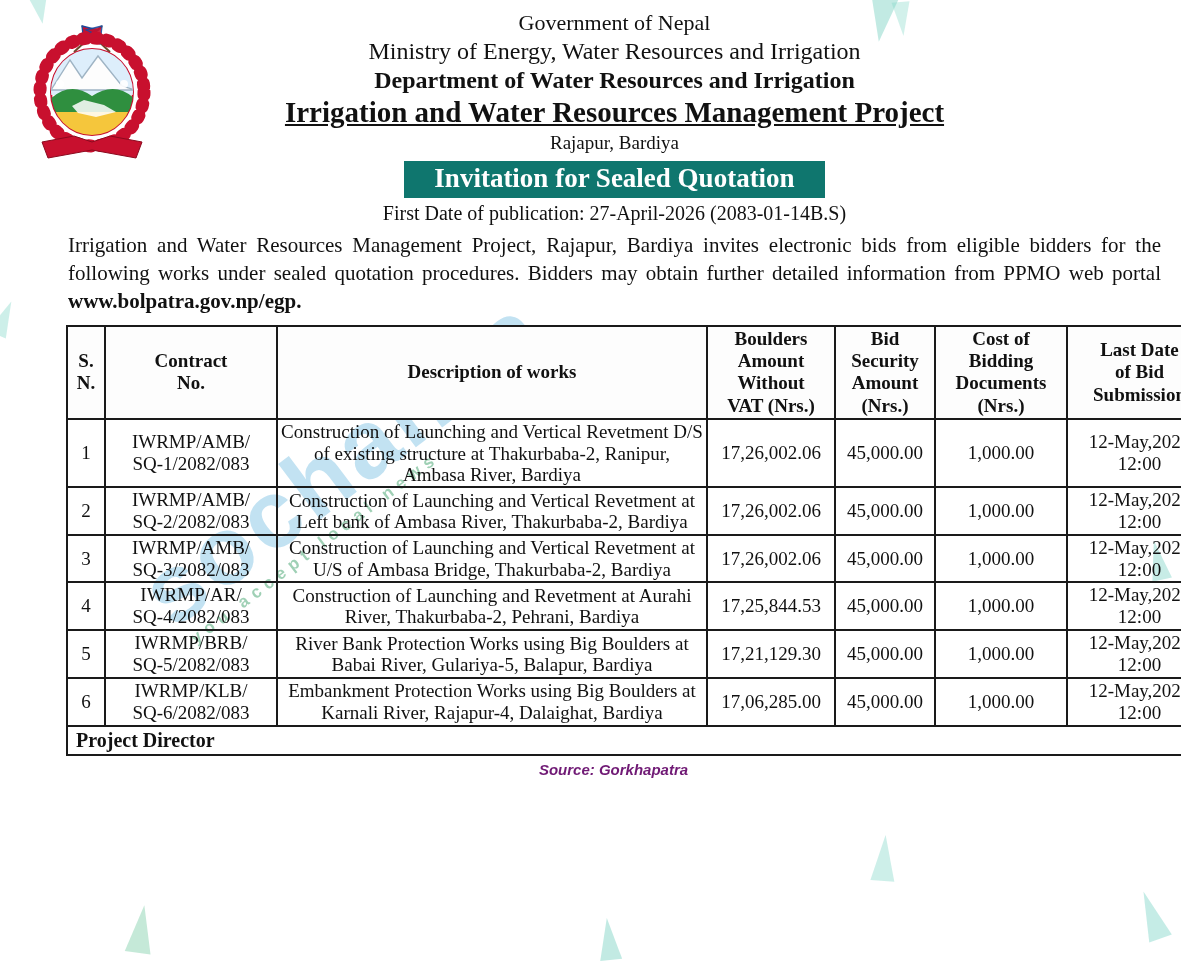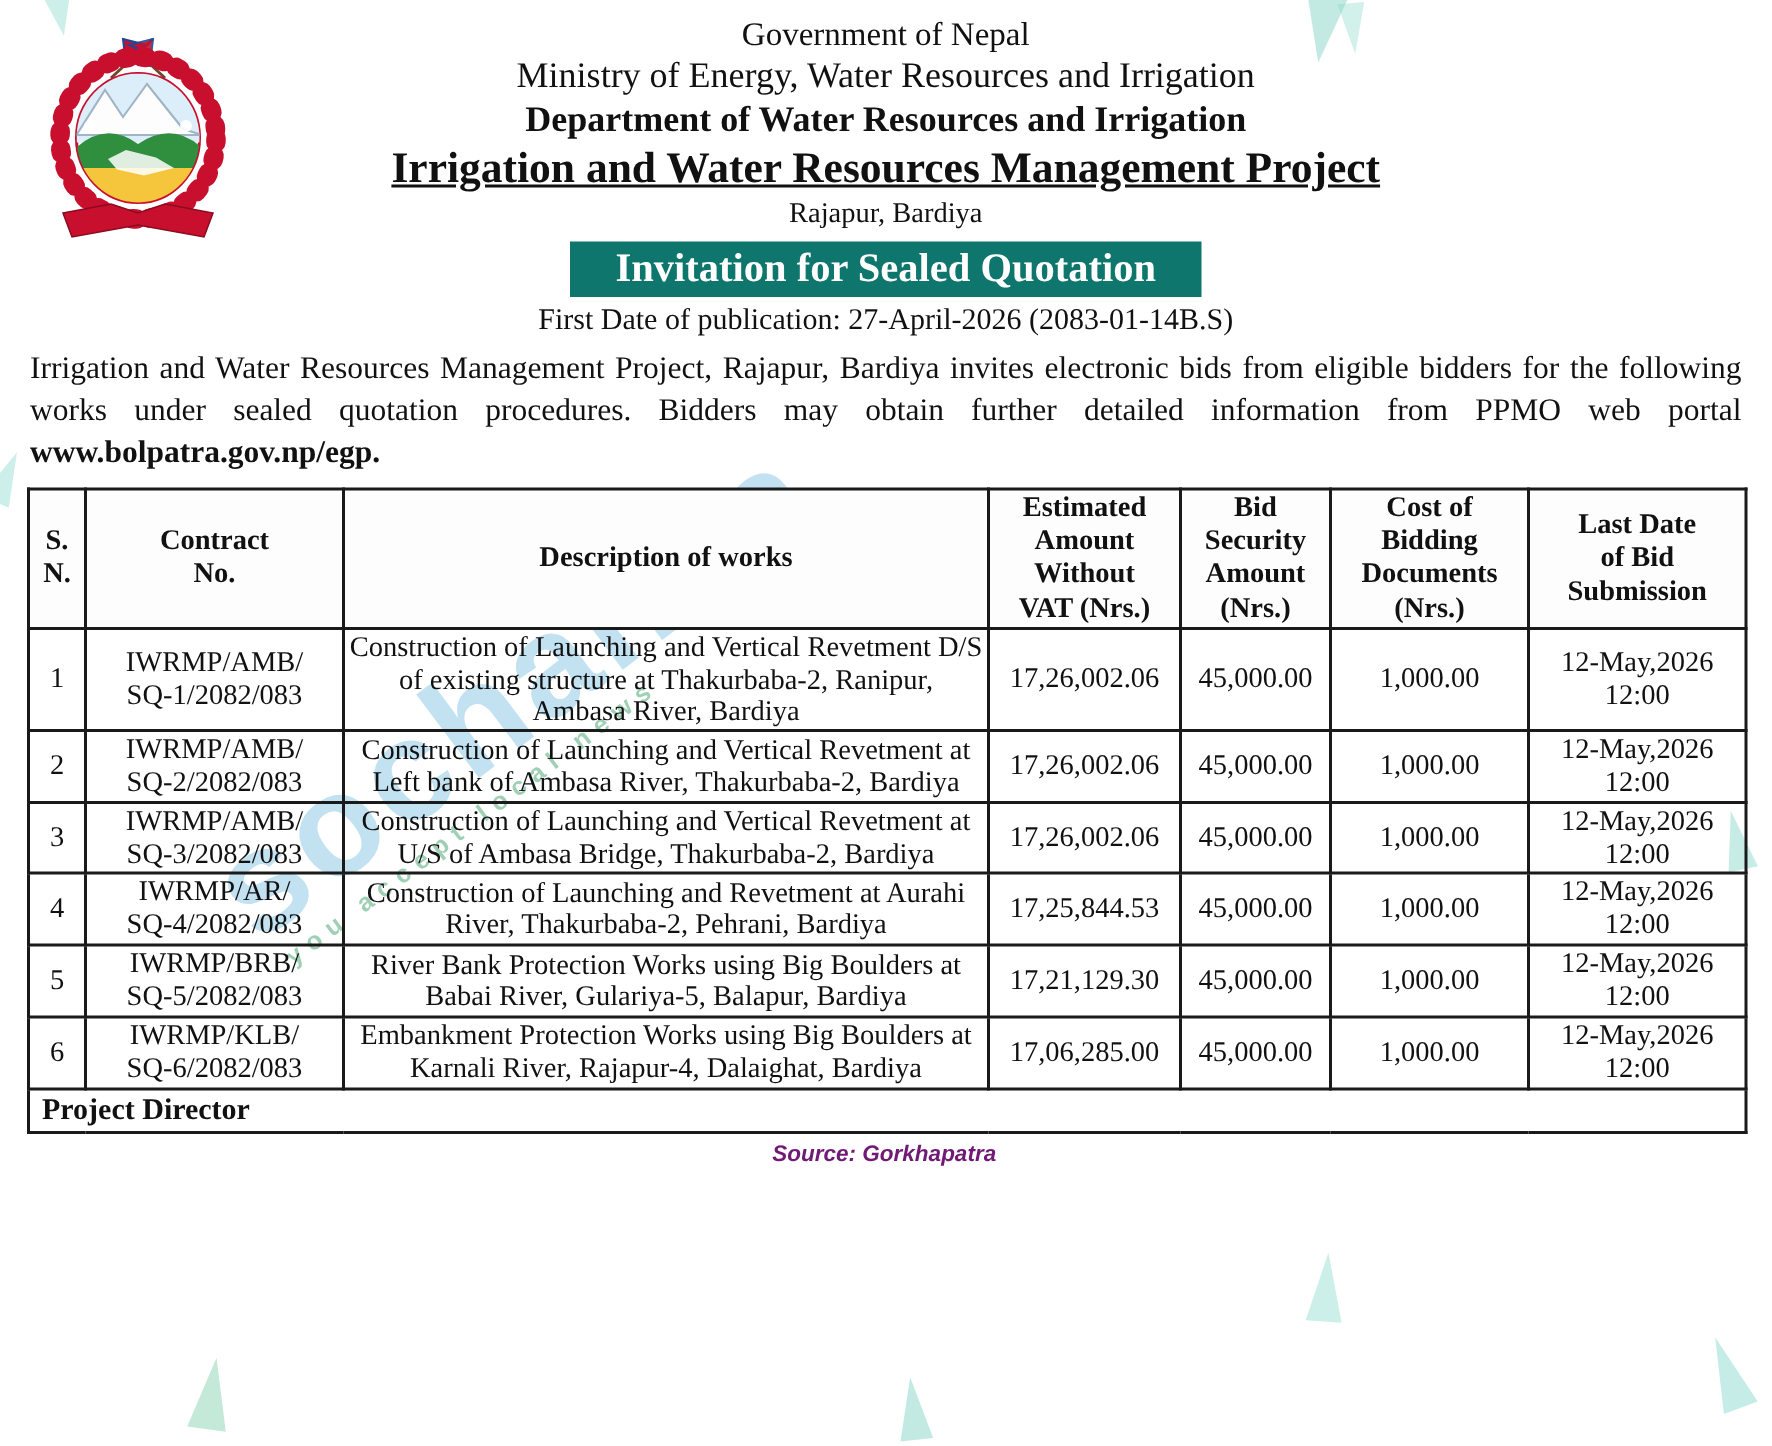--- a/index.html
+++ b/index.html
@@ -7,21 +7,21 @@
     position:relative;
     width:1181px;height:964px;
     box-sizing:border-box;
     padding:10px 18px 6px 18px;
     overflow:hidden;
     font-family:"Liberation Serif", serif;
     color:#111;
     background:#fff;
   }
   .layer-deco{position:absolute;inset:0;z-index:0;pointer-events:none;}
-  .content{position:relative;z-index:1;}
+  .content{position:relative;z-index:1;margin-left:48px;}
 
   
   .tri{position:absolute;width:0;height:0;opacity:.35;}
   .tri.t1{left:868px;top:-4px;border-left:14px solid transparent;border-right:14px solid transparent;border-bottom:46px solid #4fc3b0;transform:rotate(188deg);}
   .tri.t2{left:893px;top:2px;border-left:9px solid transparent;border-right:9px solid transparent;border-bottom:34px solid #7fd6c5;transform:rotate(175deg);}
   .tri.t3{left:30px;top:-6px;border-left:10px solid transparent;border-right:10px solid transparent;border-bottom:30px solid #6fd0bf;transform:rotate(170deg);}
   .tri.t4{left:1148px;top:540px;border-left:10px solid transparent;border-right:10px solid transparent;border-bottom:40px solid #5ec8b6;transform:rotate(-12deg);}
   .tri.t5{left:128px;top:905px;border-left:13px solid transparent;border-right:13px solid transparent;border-bottom:48px solid #58c08f;transform:rotate(8deg);}
   .tri.t6{left:598px;top:918px;border-left:11px solid transparent;border-right:11px solid transparent;border-bottom:42px solid #4fc3b0;transform:rotate(-6deg);}
   .tri.t7{left:872px;top:835px;border-left:12px solid transparent;border-right:12px solid transparent;border-bottom:46px solid #6fd0bf;transform:rotate(4deg);}
@@ -157,21 +157,21 @@
           <col style="width:132px">
           <col style="width:145px">
       </colgroup>
       <thead>
         <tr>
           <th>S.
 N.</th>
           <th>Contract
 No.</th>
           <th>Description of works</th>
-          <th>Estimated
+          <th>Boulders
 Amount
 Without
 VAT (Nrs.)</th>
           <th>Bid
 Security
 Amount
 (Nrs.)</th>
           <th>Cost of
 Bidding
 Documents

